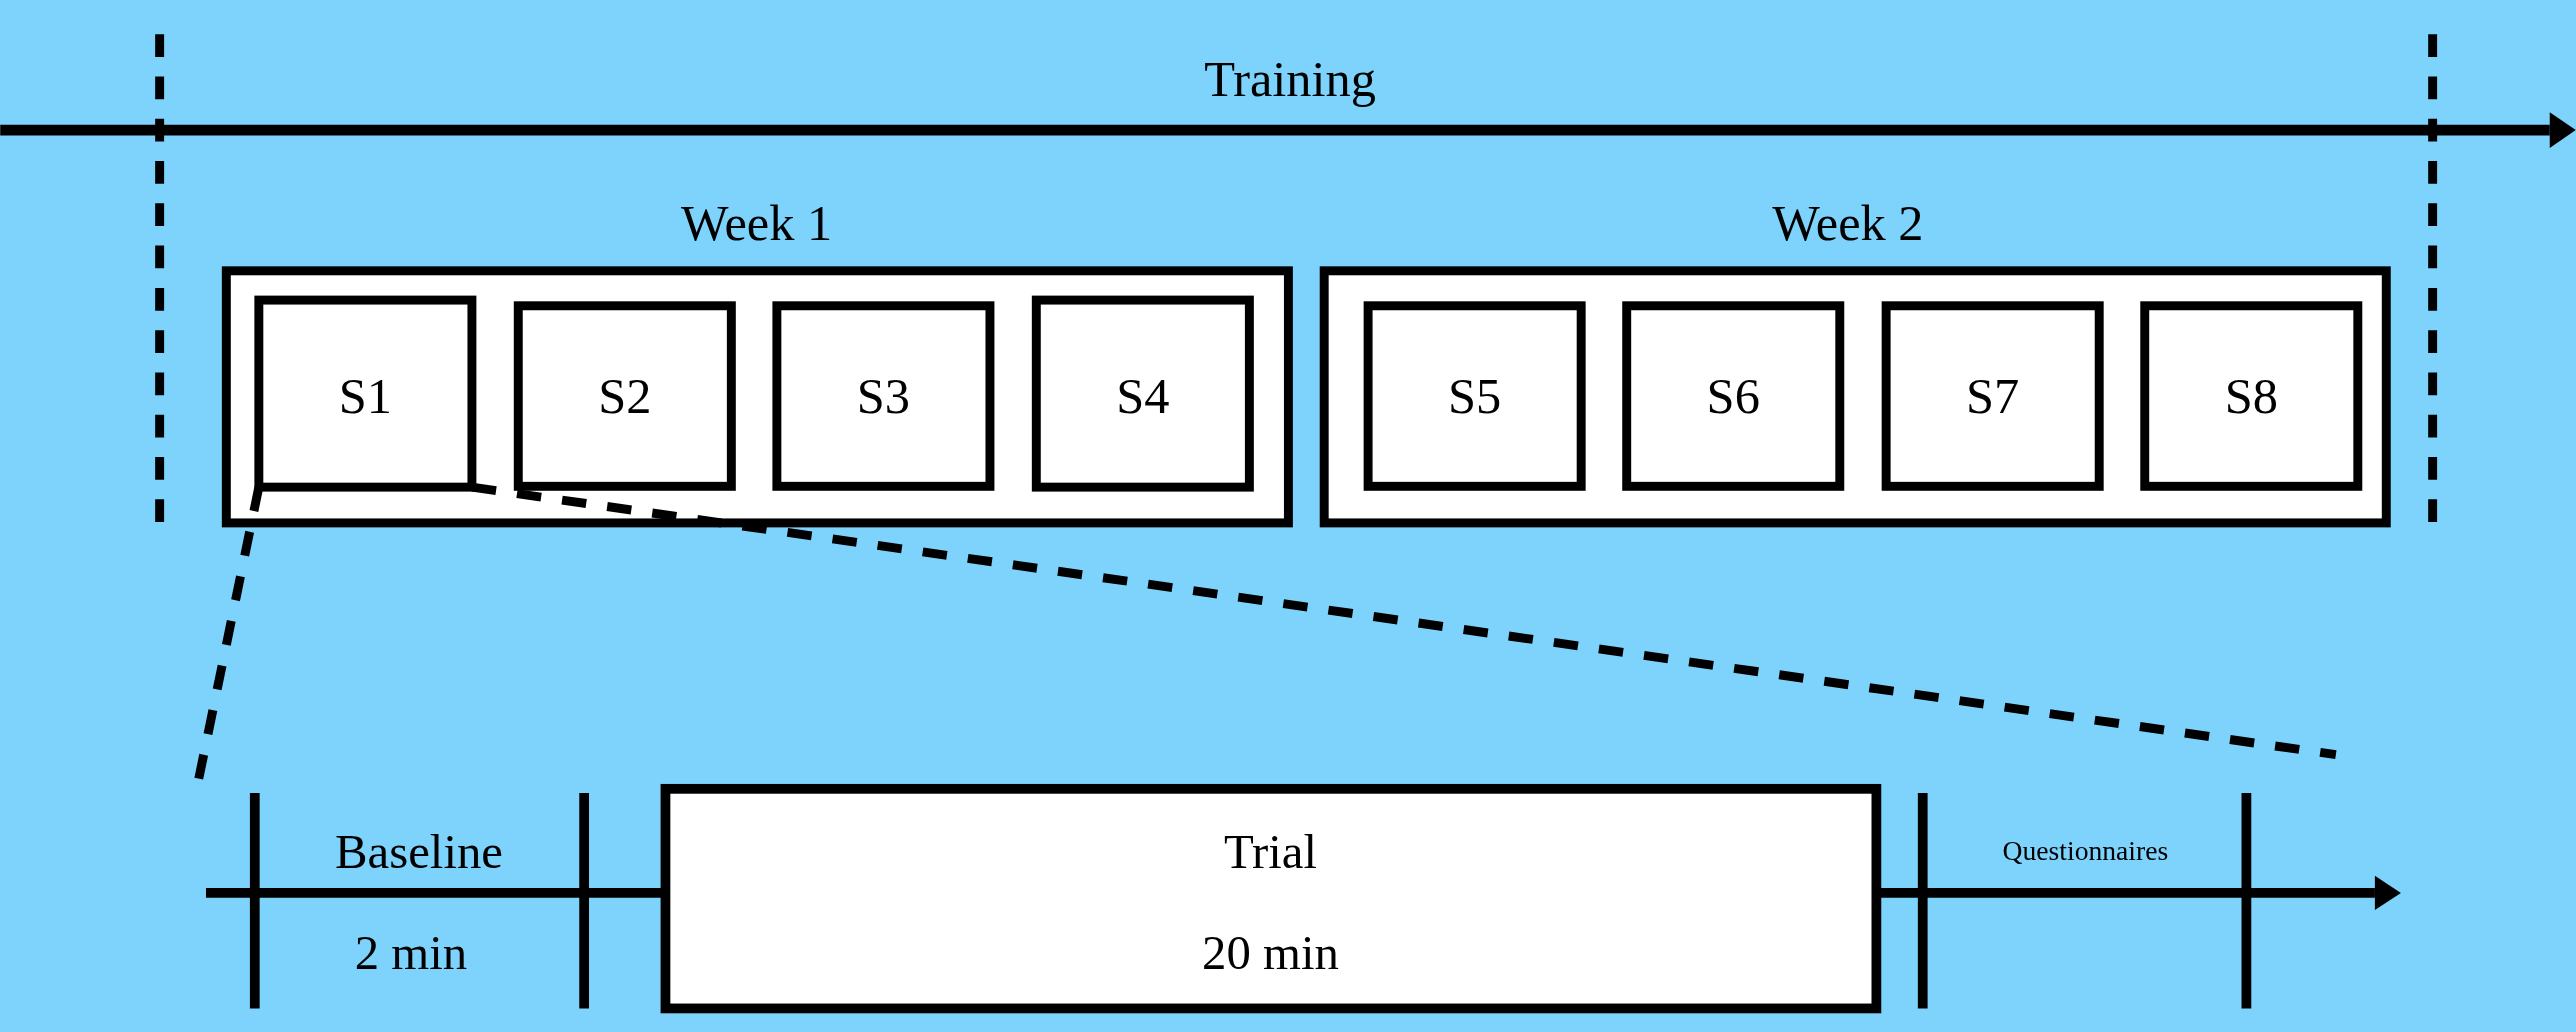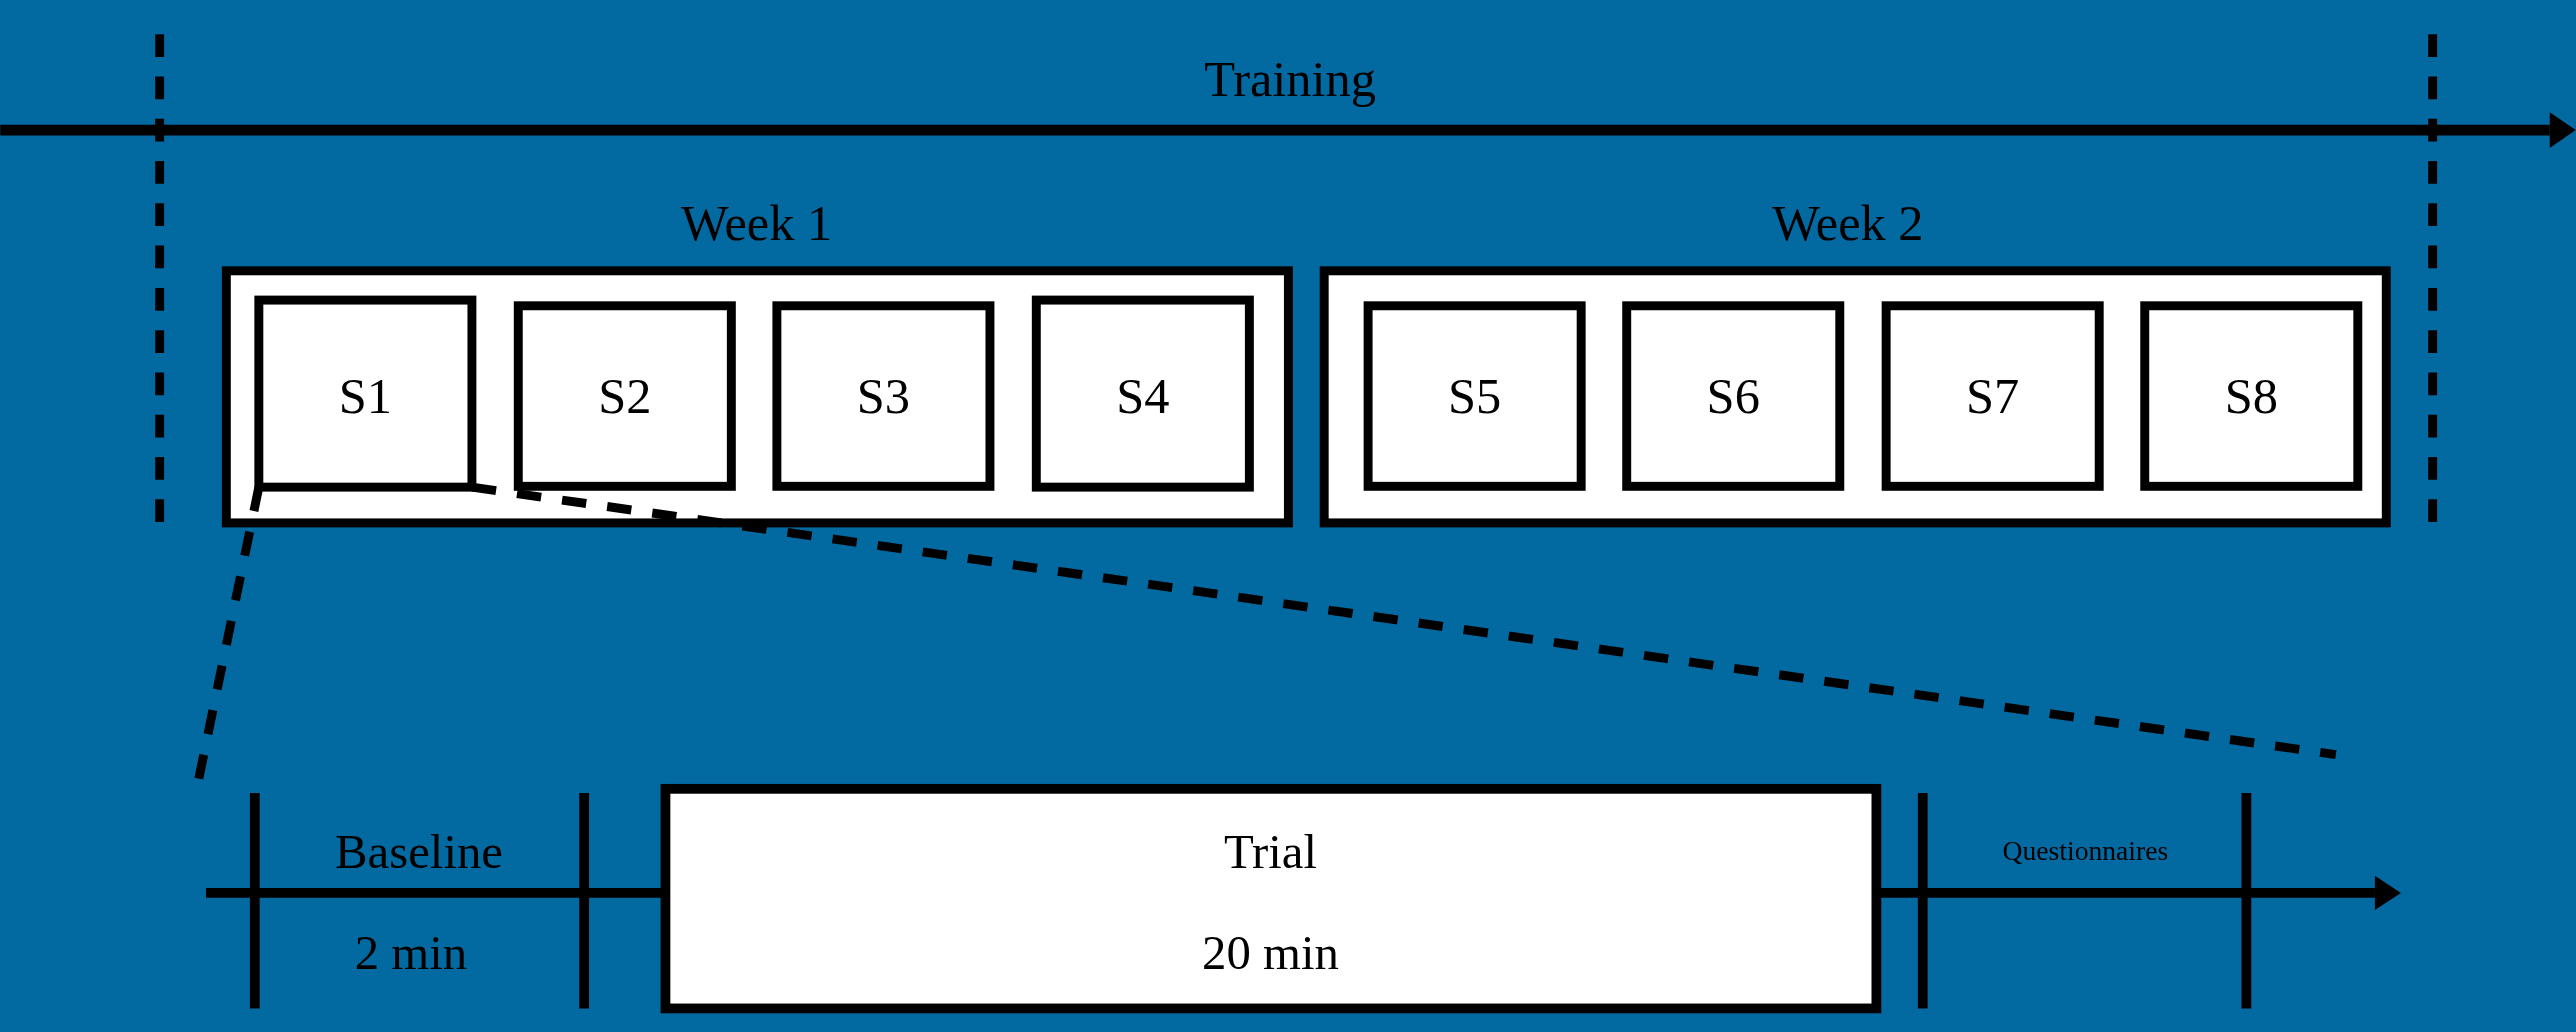--- a/index.html
+++ b/index.html
@@ -4,21 +4,21 @@
 <style>
   html, body {
     margin: 0;
     padding: 0;
     background: #ffffff;
   }
   #figure-root {
     position: relative;
     width: 2576px;
     height: 1032px;
-    background: #0369a1;
+    background: #7dd3fc;
     font-family: "Liberation Serif", "DejaVu Serif", serif;
     overflow: hidden;
   }
   svg.figure-canvas {
     position: absolute;
     left: 0;
     top: 0;
     width: 2576px;
     height: 1032px;
     display: block;

